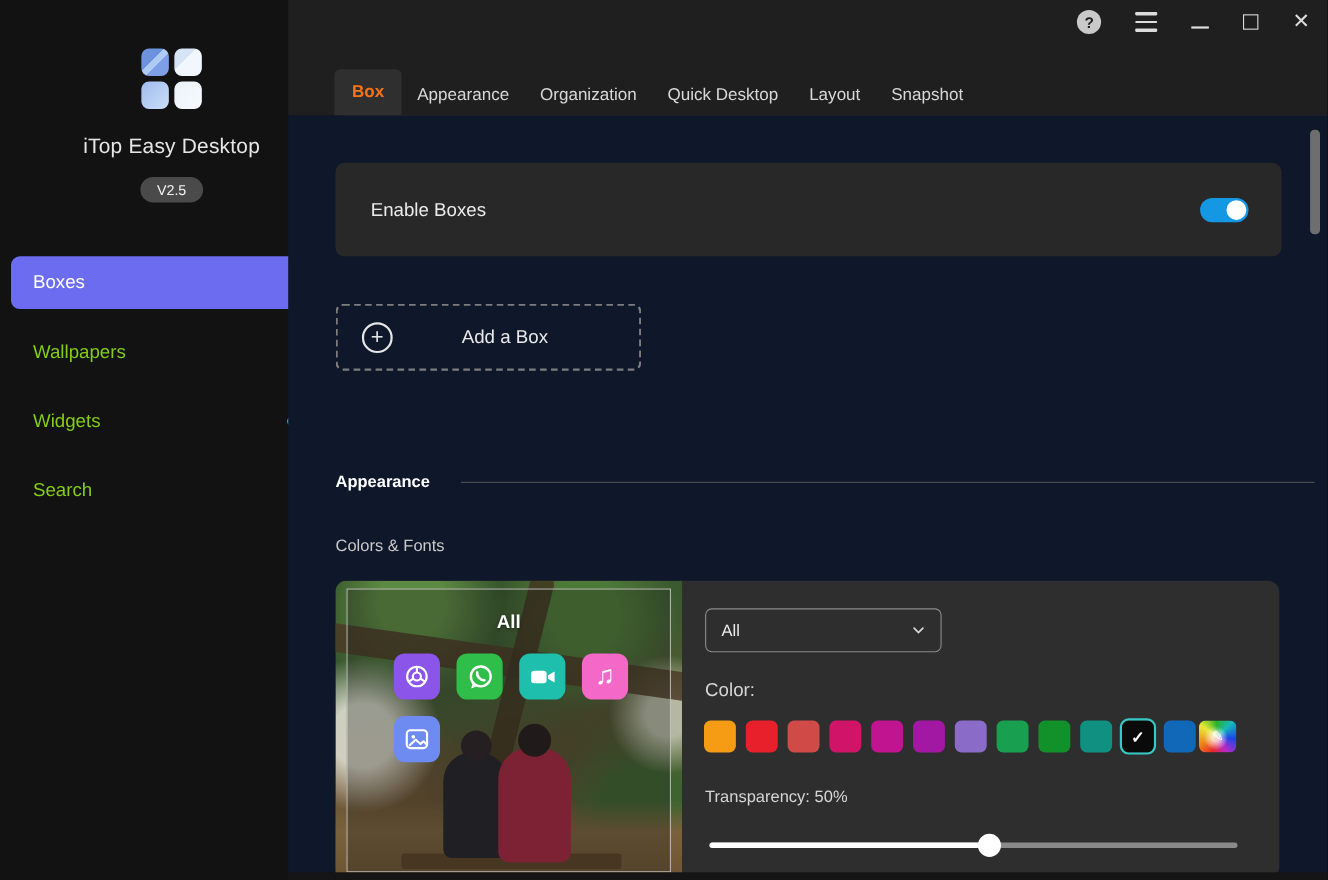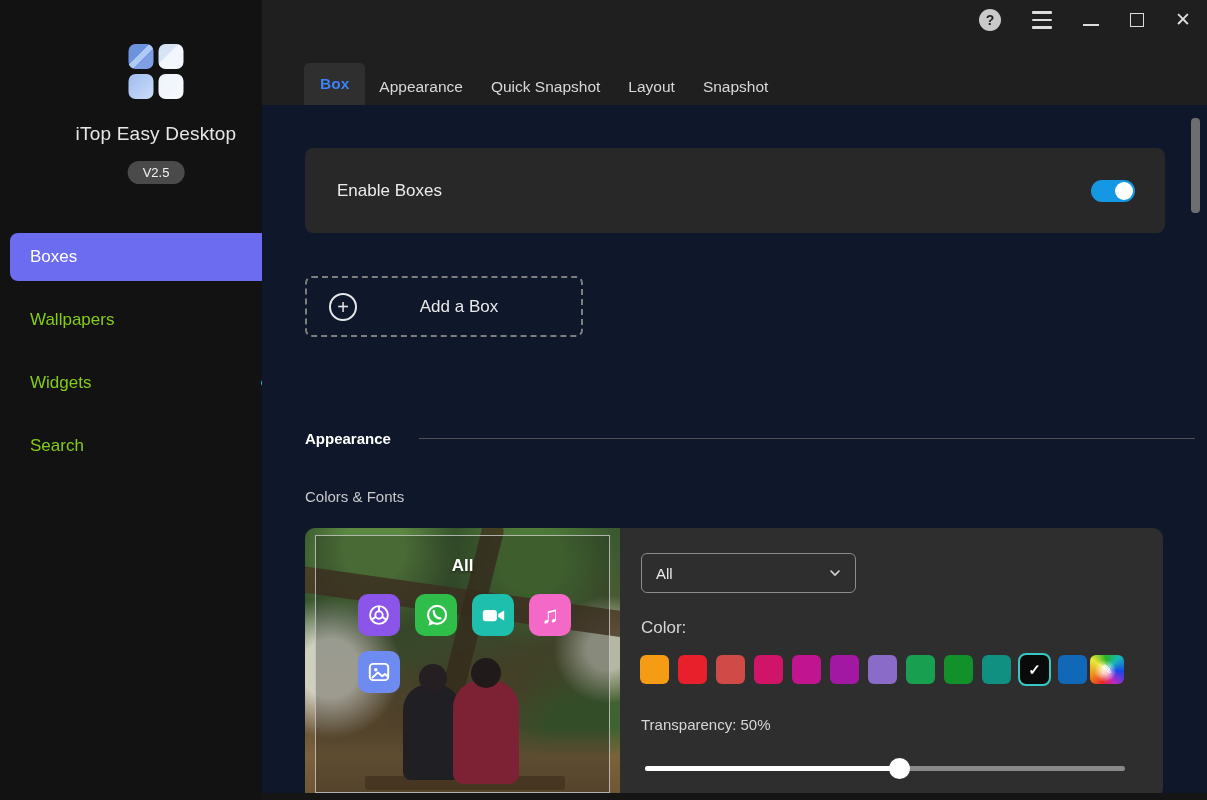--- a/index.html
+++ b/index.html
@@ -40,21 +40,21 @@
                  font-size:14px; font-weight:bold; color:#1F1F1F; cursor:pointer; }
   .burger { display:flex; flex-direction:column; gap:5px; cursor:pointer; padding:2px 0; }
   .burger i { display:block; width:20px; height:2.4px; background:#DCDCDC; border-radius:1px; }
   .btn-min { width:16px; height:2.4px; background:#DCDCDC; margin-top:10px; cursor:pointer; }
   .btn-max { width:14px; height:14px; border:1.6px solid #DCDCDC; cursor:pointer; }
   .btn-close { font-size:19px; color:#DCDCDC; line-height:22px; cursor:pointer; }
   .tabs { position:absolute; left:42px; bottom:0; display:flex; align-items:flex-end; }
   .tab { padding:0 14px; height:37px; display:flex; align-items:center;
          font-size:15.5px; color:#D8D8D8; cursor:pointer; white-space:nowrap; }
   .tab.active { background:#2F2F2F; border-radius:5px 5px 0 0; height:42px;
-                font-weight:bold; color:#3b82f6; padding:0 16px; }
+                font-weight:bold; color:#f97316; padding:0 16px; }
 
   
   .content { position:absolute; left:262px; top:105px; right:0; bottom:0; background:#0f172a; }
 
   .enable-card { position:absolute; left:43px; top:43px; width:860px; height:85px;
                  background:#282828; border-radius:8px; display:flex; align-items:center; }
   .enable-label { margin-left:32px; font-size:17px; color:#EBEBEB; }
   .toggle { position:absolute; right:30px; width:44px; height:22px; border-radius:11px;
             background:#1598E4; cursor:pointer; }
   .toggle .knob { position:absolute; right:2px; top:2px; width:18px; height:18px;
@@ -190,21 +190,22 @@
           <i></i>
           <i></i>
         </div>
       <div class="btn-min"></div>
       <div class="btn-max"></div>
       <div class="btn-close">✕</div>
     </div>
     <div class="tabs">
       <div class="tab active">Box</div>
       <div class="tab">Appearance</div>
-      <div class="tab">Quick Snapshot</div>
+      <div class="tab">Organization</div>
+      <div class="tab">Quick Desktop</div>
       <div class="tab">Layout</div>
       <div class="tab">Snapshot</div>
     </div>
   </div>
 
   <div class="content">
 
     <div class="enable-card">
       <span class="enable-label">Enable Boxes</span>
       <div class="toggle">

